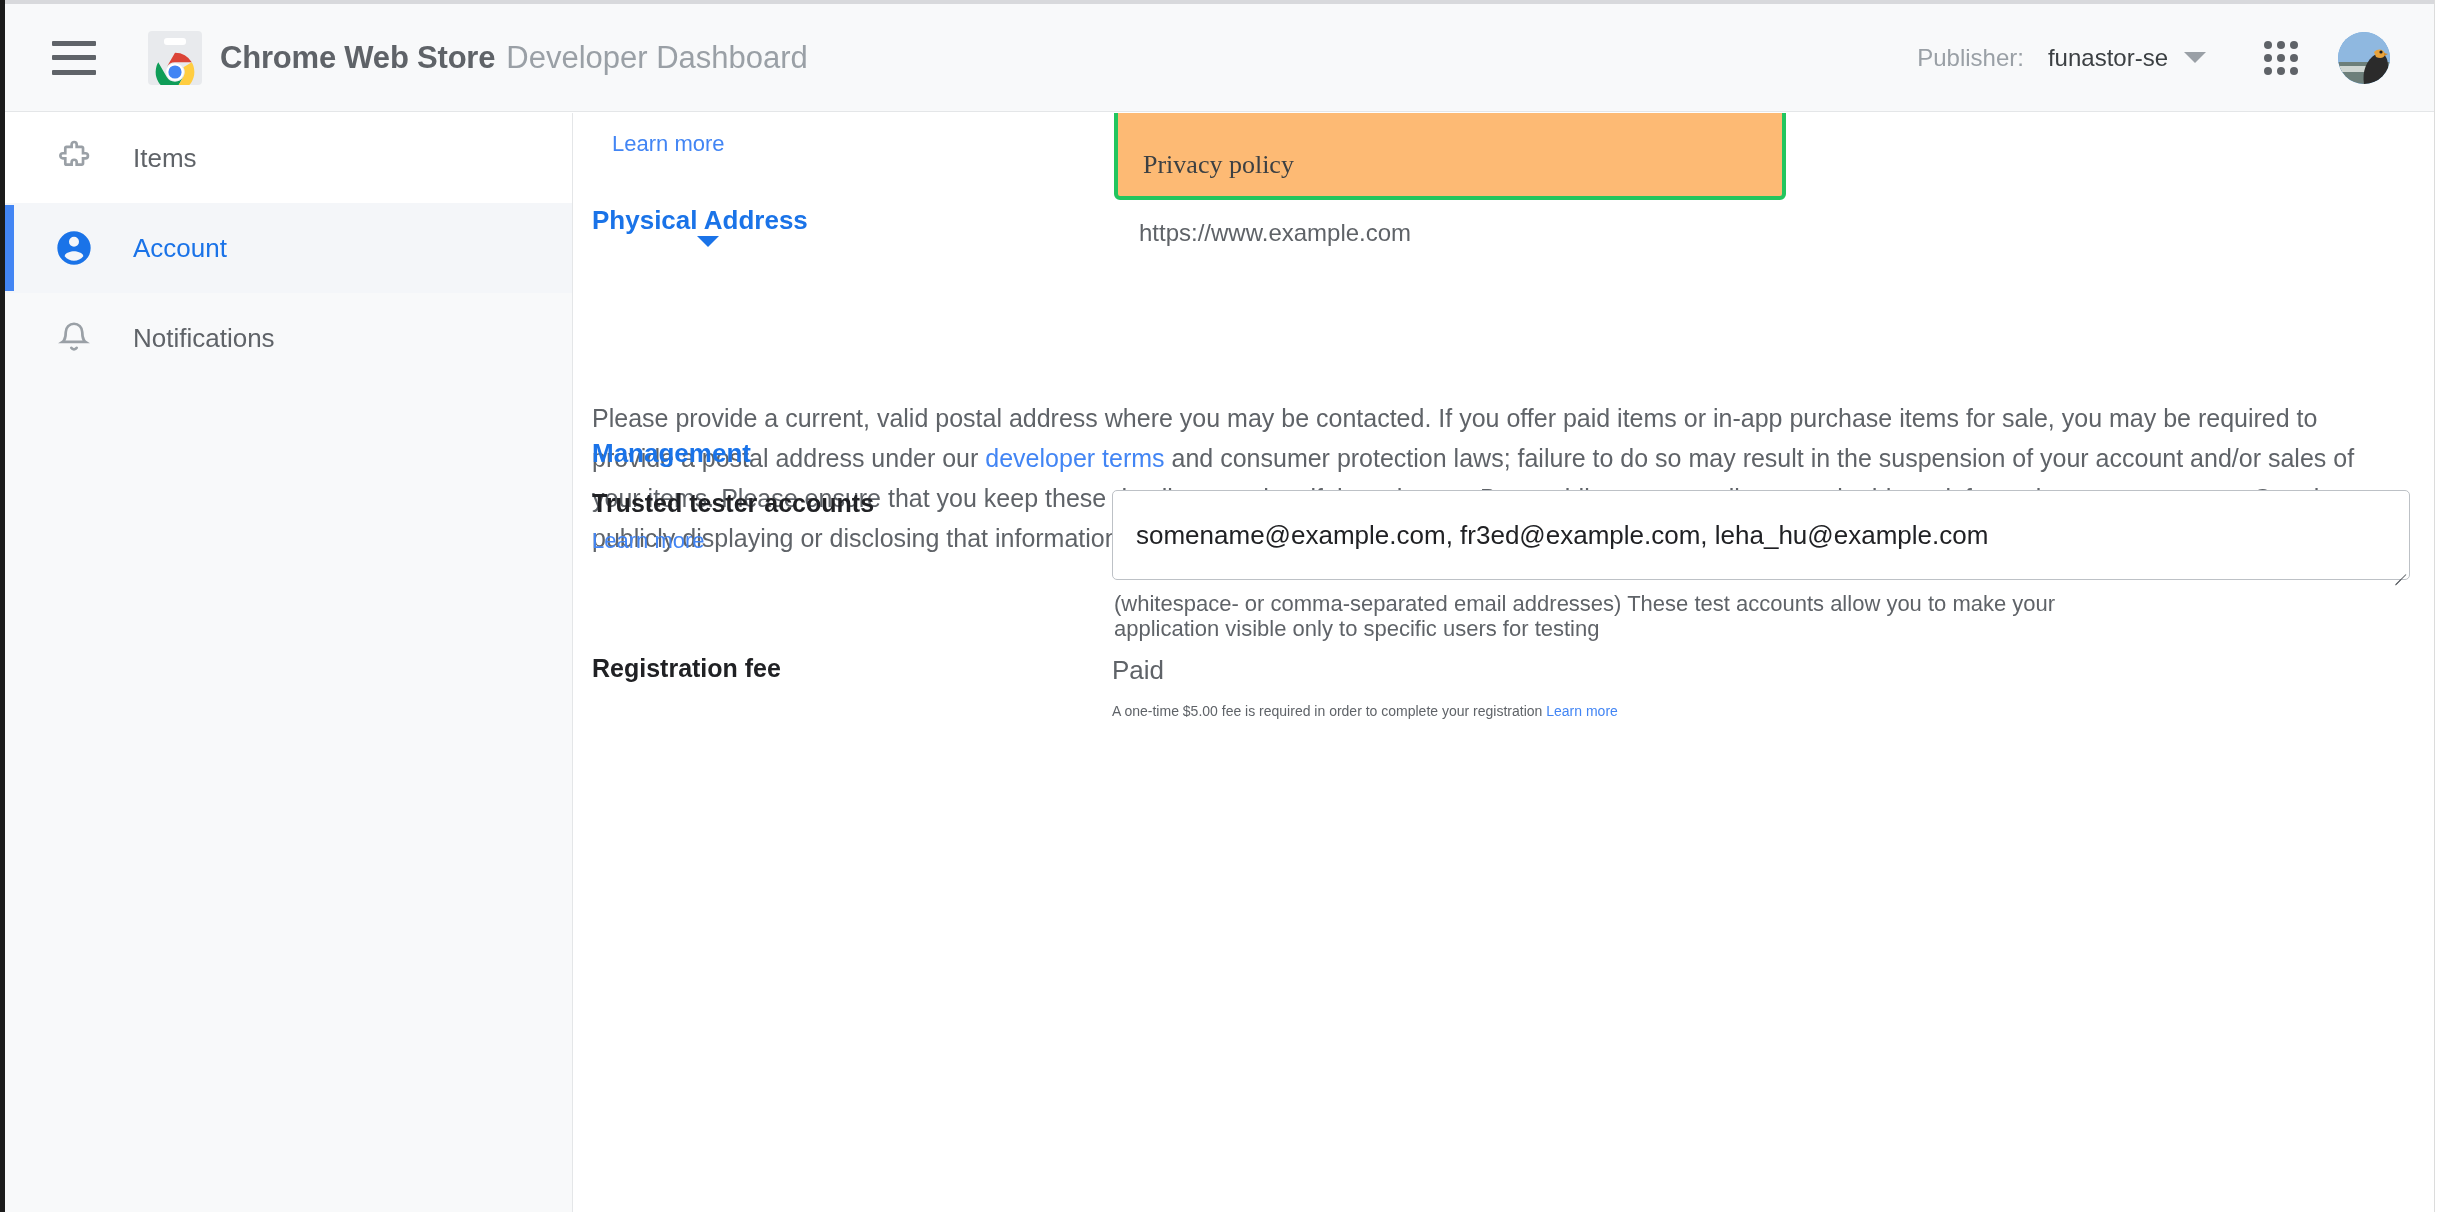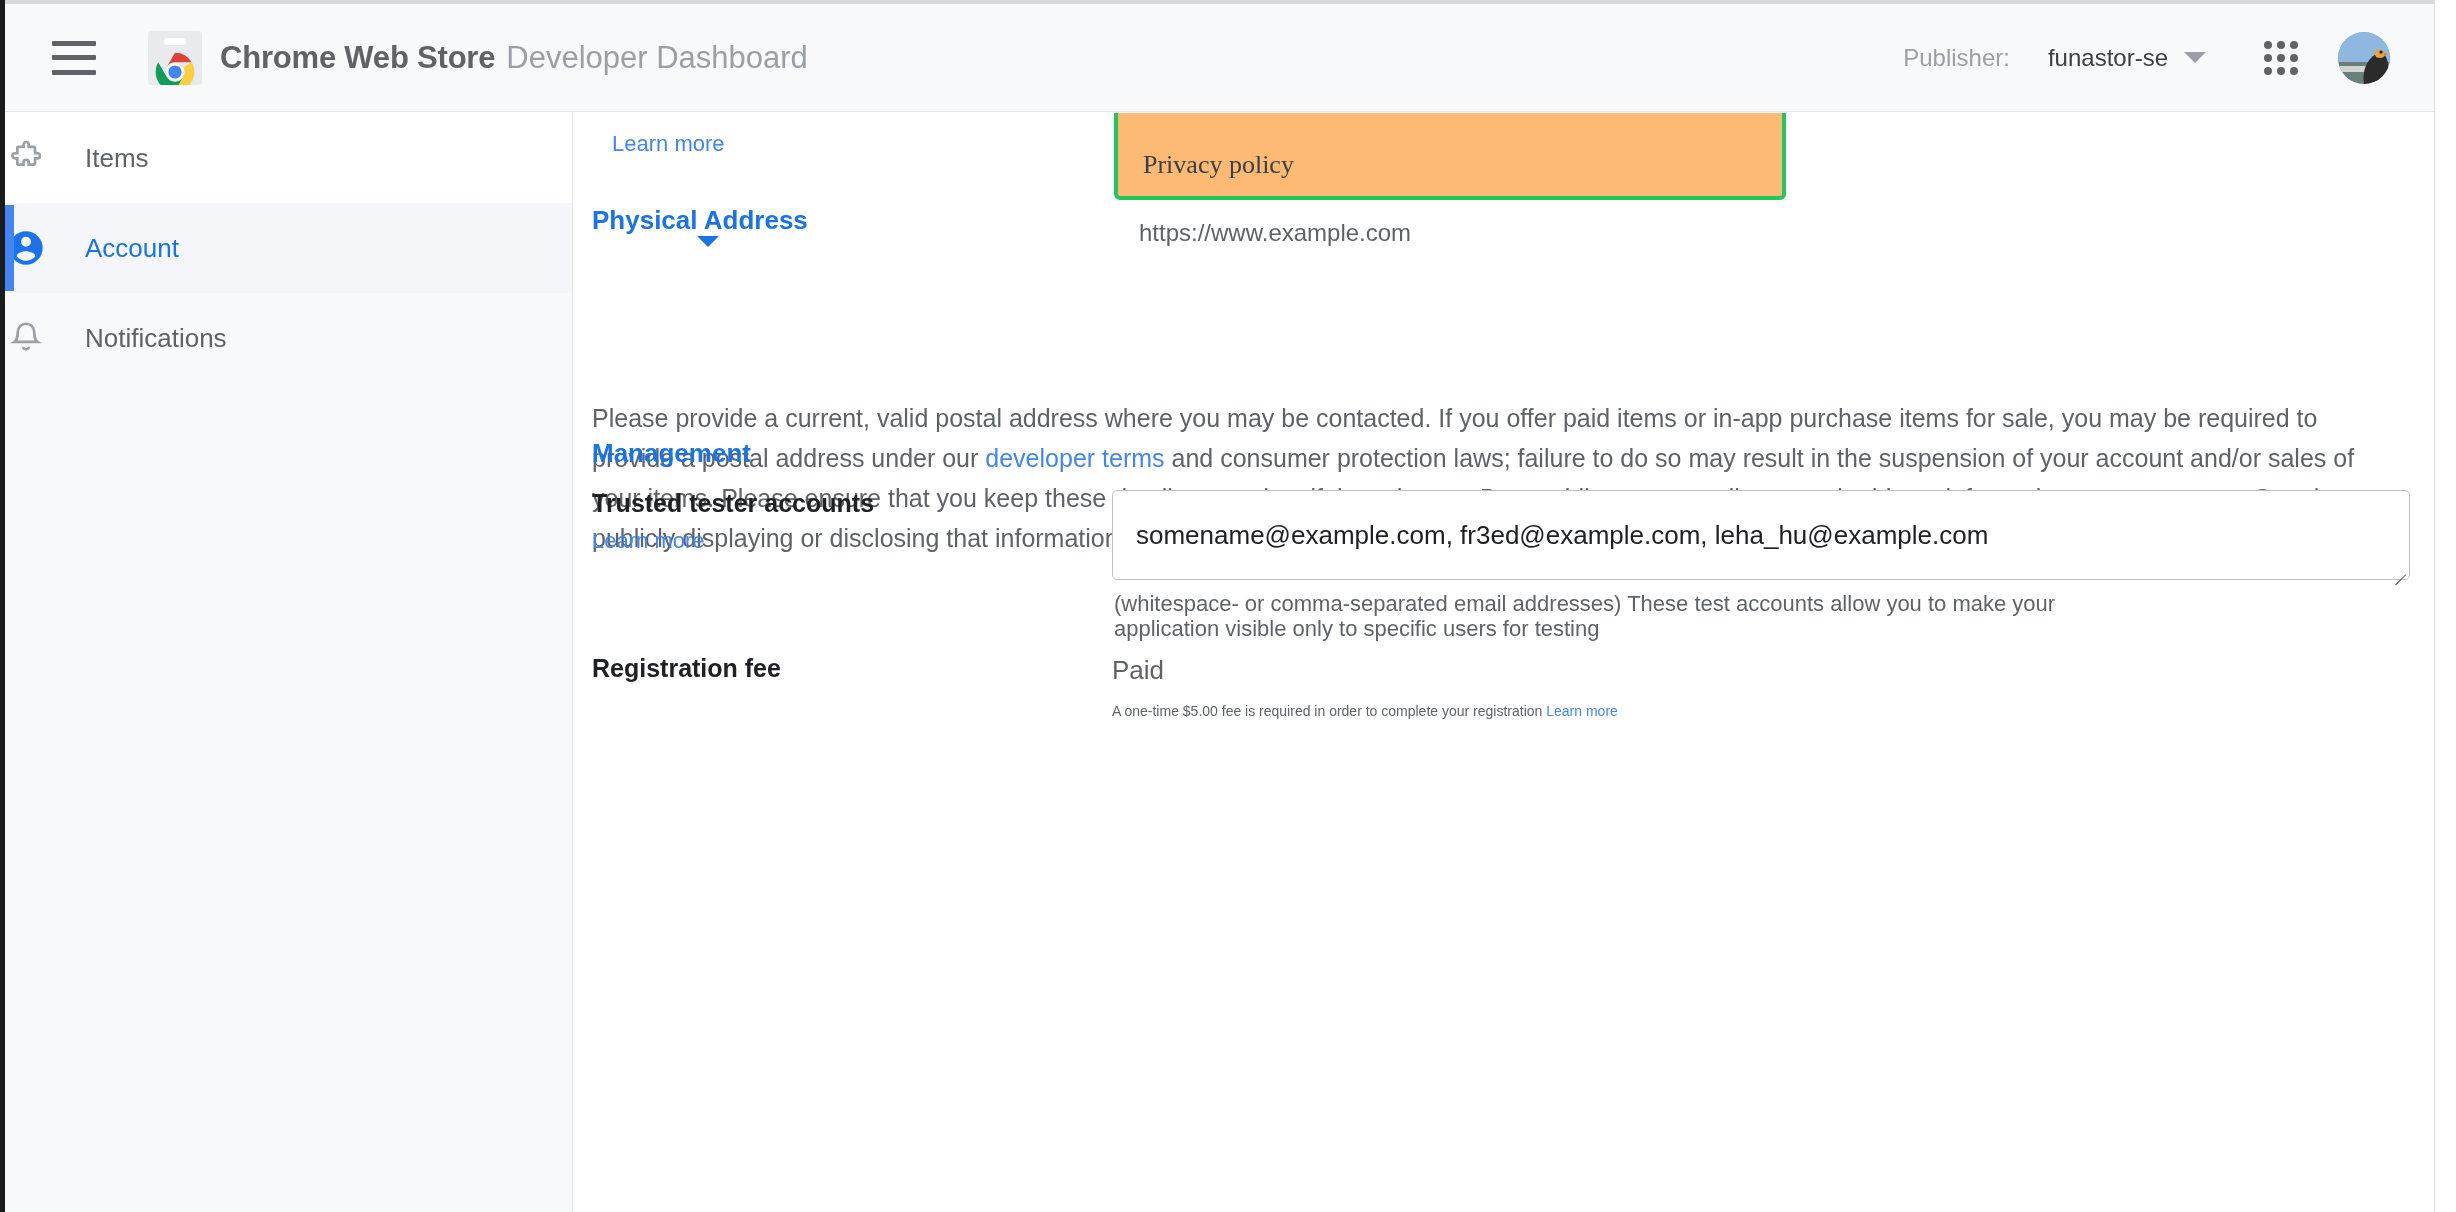--- a/index.html
+++ b/index.html
@@ -67,21 +67,21 @@
   .title-strong {
     font-size: 31px; font-weight: bold; color: #5f6368; letter-spacing: -0.2px;
   }
   .title-light {
     font-size: 31px; font-weight: 400; color: #9aa0a6; margin-left: 11px;
   }
   .header-right {
     margin-left: auto; display: flex; align-items: center; padding-right: 44px;
   }
   .publisher-label {
-    font-size: 24px; color: #9aa0a6; margin-right: 38px;
+    font-size: 24px; color: #9aa0a6; margin-right: 24px;
   }
   .publisher-value {
     font-size: 24px; color: #3c4043; cursor: pointer;
   }
   .caret-down {
     width: 0; height: 0; margin-left: 16px;
     border-left: 11px solid transparent; border-right: 11px solid transparent;
     border-top: 11px solid #9aa0a6; cursor: pointer;
   }
   .apps-grid {
@@ -97,21 +97,21 @@
   }
 
   
   .sidebar {
     position: absolute; left: 5px; top: 113px; width: 568px; bottom: 0;
     background: #f8f9fa; border-right: 1px solid #e4e6e8;
     z-index: 30;
   }
   .nav-item {
     position: relative; display: flex; align-items: center;
-    height: 90px; cursor: pointer;
+    height: 90px; padding-left: 48px; cursor: pointer;
   }
   .nav-item .nav-ico {
     width: 42px; height: 42px; display: flex; align-items: center; justify-content: center;
     flex: 0 0 auto;
   }
   .nav-item .nav-label {
     margin-left: 38px; font-size: 26px; color: #5f6368;
   }
   .nav-item.active { background: #f4f6f9; }
   .nav-item.active .nav-label { color: #1a73e8; }

